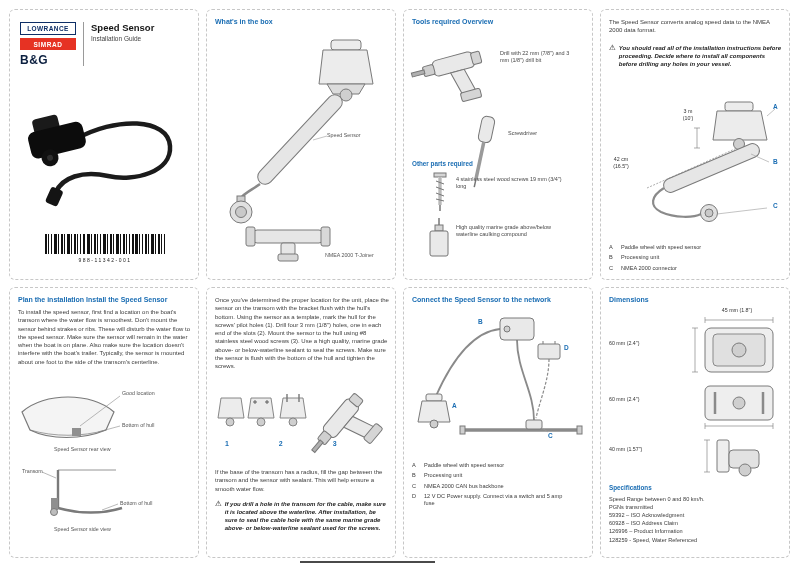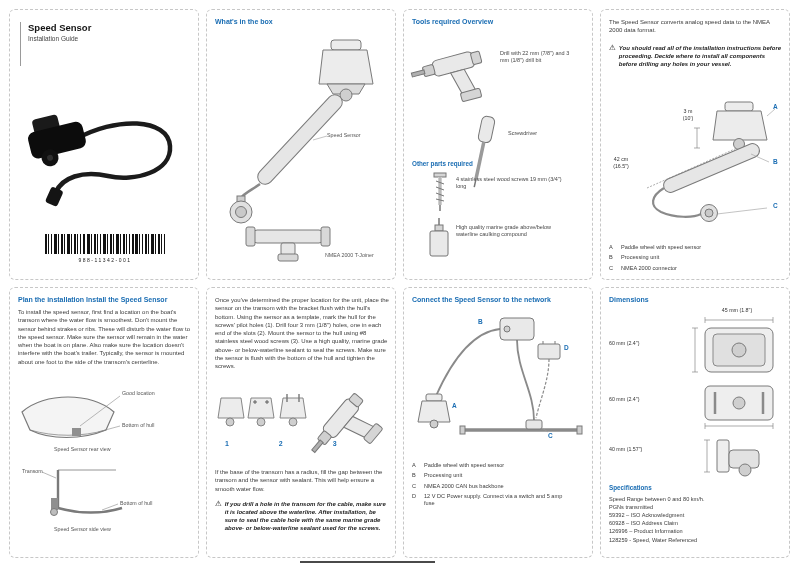--- a/index.html
+++ b/index.html
@@ -32,20 +32,25 @@
   .bc-text { font-size:5px; letter-spacing:1.5px; text-align:center; color:#222; margin-top:1px; }
   svg { display:block; overflow:visible; }
 </style>
 </head>
 <body>
 
 <div class="sheet">
 
   <div class="p" id="p1">
     <div class="abs" style="left:10px;top:12px;display:flex;gap:7px;align-items:flex-start;">
+      <div>
+        <div class="logo-low">LOWRANCE</div>
+        <div class="logo-sim">SIMRAD</div>
+        <div class="logo-bg">B&amp;G</div>
+      </div>
       <div class="vline"></div>
       <div>
         <div class="doc-title">Speed Sensor</div>
         <div class="doc-sub">Installation Guide</div>
       </div>
     </div>
 
     <svg class="abs" style="left:6px;top:78px;" width="178" height="130" viewBox="0 0 178 130">
       <path d="M58 52 C 100 28, 152 30, 154 58 C 156 84, 118 94, 92 88 C 66 82, 46 90, 40 104" fill="none" stroke="#1b1b1b" stroke-width="4.5" stroke-linecap="round"></path>
       <rect x="32" y="100" width="13" height="17" rx="3" fill="#141414" transform="rotate(24 38 108)"></rect>

